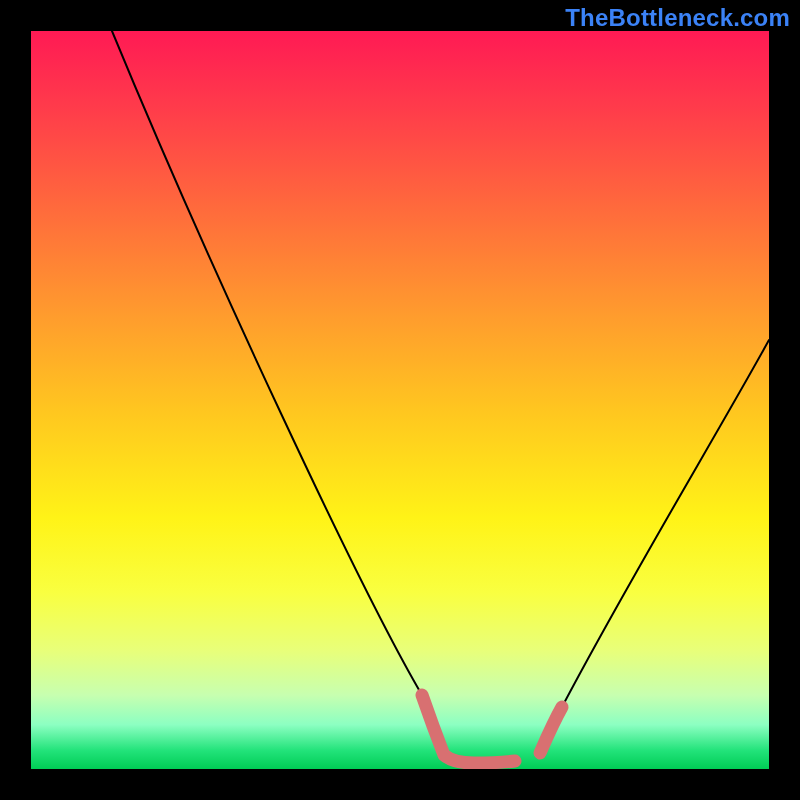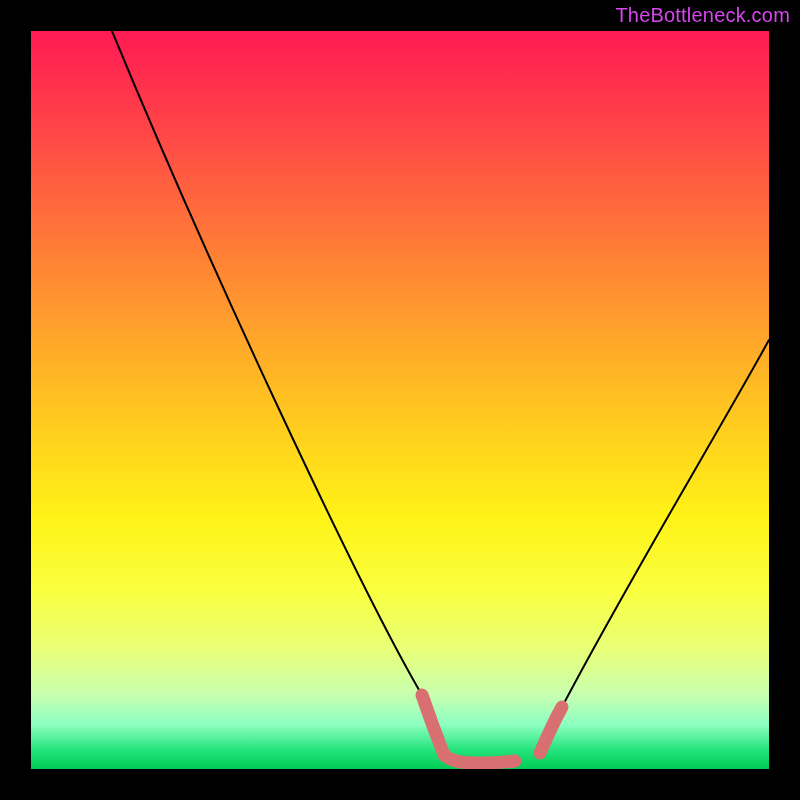--- a/index.html
+++ b/index.html
@@ -14,23 +14,23 @@
   .stage {
     position: relative;
     width: 800px;
     height: 800px;
     background: #000;
   }
   .watermark {
     position: absolute;
     top: 4px;
     right: 10px;
-    color: #d946ef;
-    font-size: 20px;
-    font-weight: 400;
+    color: #3b82f6;
+    font-size: 24px;
+    font-weight: 700;
     letter-spacing: 0.2px;
     z-index: 5;
   }
   .plot-area {
     position: absolute;
     left: 31px;
     top: 31px;
     width: 738px;
     height: 738px;
     overflow: hidden;

